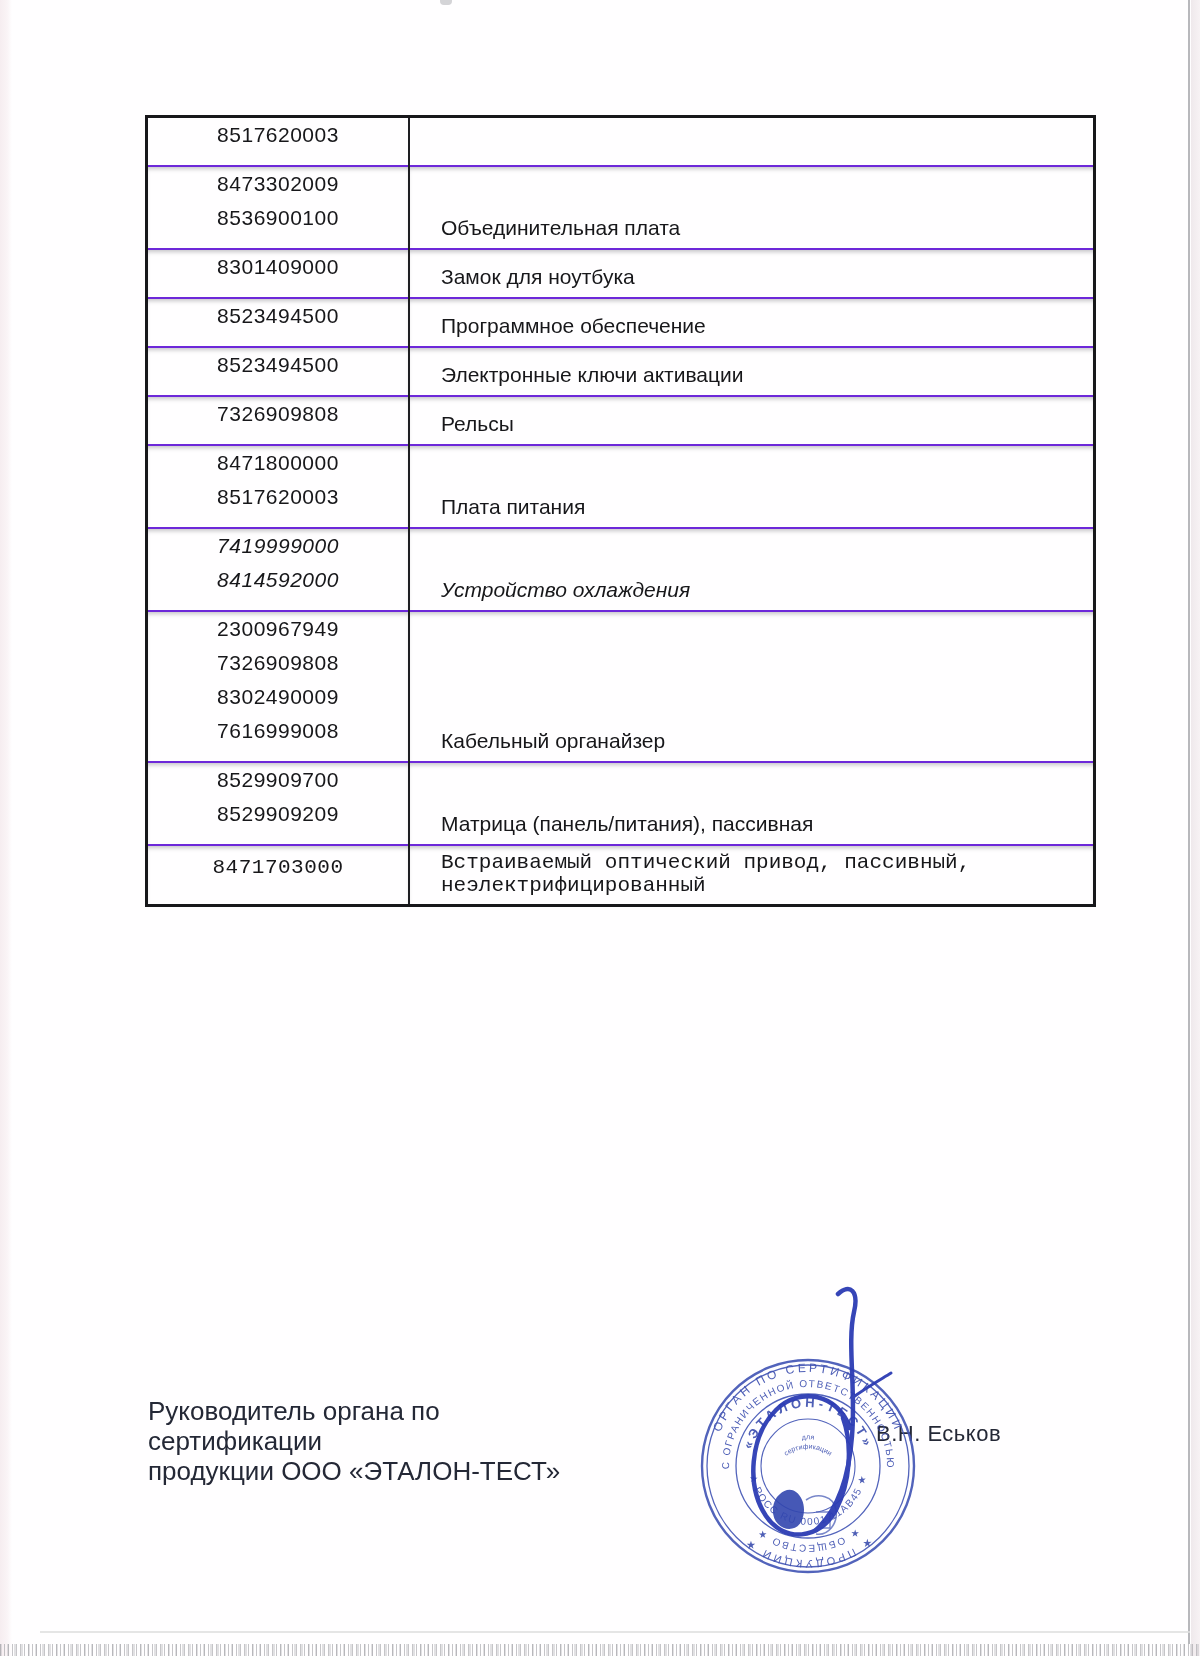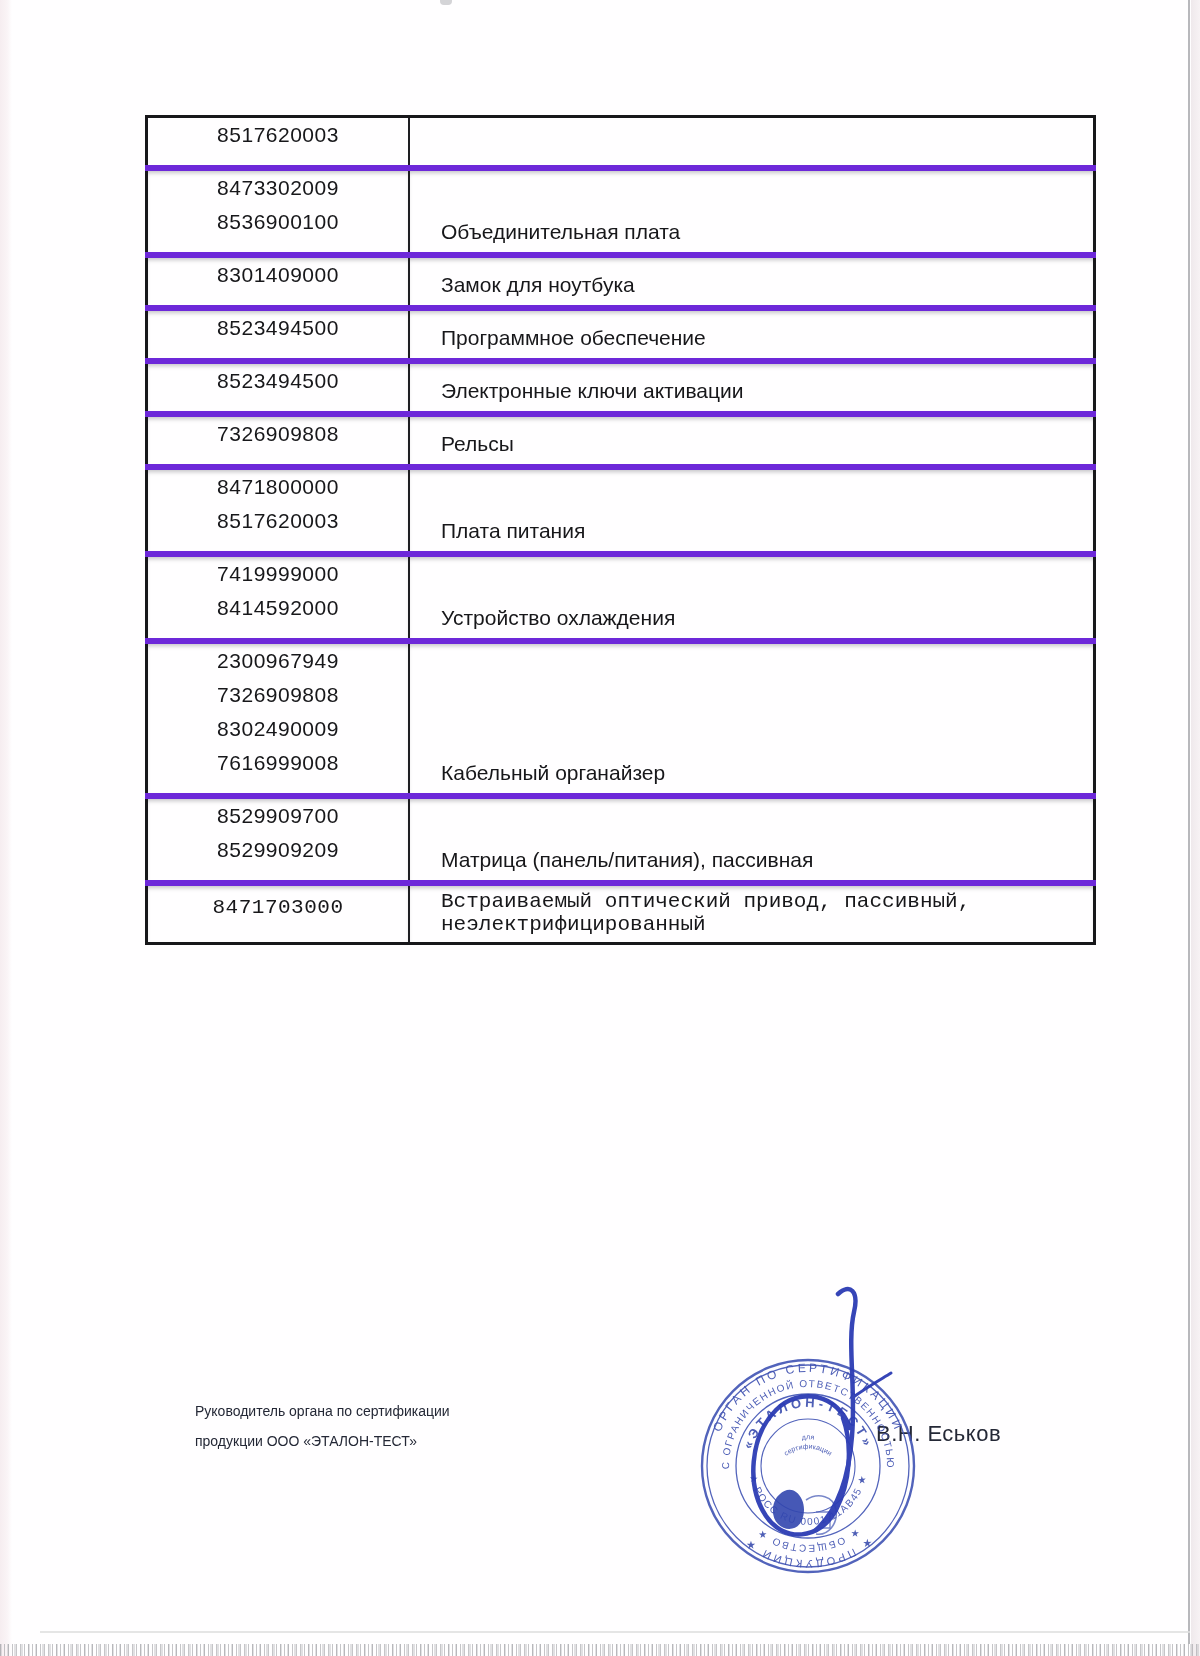--- a/index.html
+++ b/index.html
@@ -21,27 +21,27 @@
       repeating-linear-gradient(90deg,rgba(170,170,175,.35) 0 2px,rgba(0,0,0,0) 2px 7px);
   }
   
   .tbl{
     position:absolute;left:145px;top:115px;width:912px;border-collapse:collapse;table-layout:fixed;
     border:3px solid #17171a;
   }
   .tbl td{padding:0;vertical-align:bottom;font-size:21px;color:#17171a;}
   .tbl td.codes{width:260px;border-right:2px solid #1e1e22;text-align:center;padding-bottom:13px;}
   .tbl td.desc{width:652px;padding-left:31px;padding-bottom:3px;line-height:34px;}
-  .tbl tr + tr td{border-top:6px solid #6d28d9;}
+  .tbl tr + tr td{border-top:2px solid #6d28d9;}
   .tbl tr.smudge td{box-shadow:inset 0 4px 4px -2px rgba(125,125,130,.45);}
   .code-line{line-height:34px;letter-spacing:.5px;}
   .tbl tr.tall td{vertical-align:middle;font-family:Liberation Mono, monospace;}
   .tbl tr.tall td.desc{line-height:23px;padding-top:4px;padding-bottom:6px;}
   
-  .sig-block{position:absolute;left:148px;top:1396px;width:460px;font-size:14px;line-height:30px;color:#242836;margin-left:47px;}
+  .sig-block{position:absolute;left:148px;top:1396px;width:460px;font-size:26px;line-height:30px;color:#242836;}
   .signer-name{position:absolute;left:876px;top:1421px;font-size:22px;color:#242836;letter-spacing:.5px;}
   .stamp-svg{position:absolute;left:688px;top:1278px;width:244px;height:312px;}
   .stamp-svg text{font-family:"Liberation Sans","DejaVu Sans",sans-serif;}
 </style>
 </head>
 <body>
 
 <div class="page">
 
   <div class="edge-left"></div>
@@ -90,21 +90,21 @@
           </td>
           <td class="desc">Рельсы</td>
         </tr>
         <tr class="smudge" style="height: 75px;">
           <td class="codes">
             <div class="code-line">8471800000</div>
             <div class="code-line">8517620003</div>
           </td>
           <td class="desc">Плата питания</td>
         </tr>
-        <tr class="smudge" style="height: 75px;">
+        <tr class="smudge" style="height: 75px; font-style: italic;">
           <td class="codes">
             <div class="code-line">7419999000</div>
             <div class="code-line">8414592000</div>
           </td>
           <td class="desc">Устройство охлаждения</td>
         </tr>
         <tr class="smudge" style="height: 141px;">
           <td class="codes">
             <div class="code-line">2300967949</div>
             <div class="code-line">7326909808</div>

